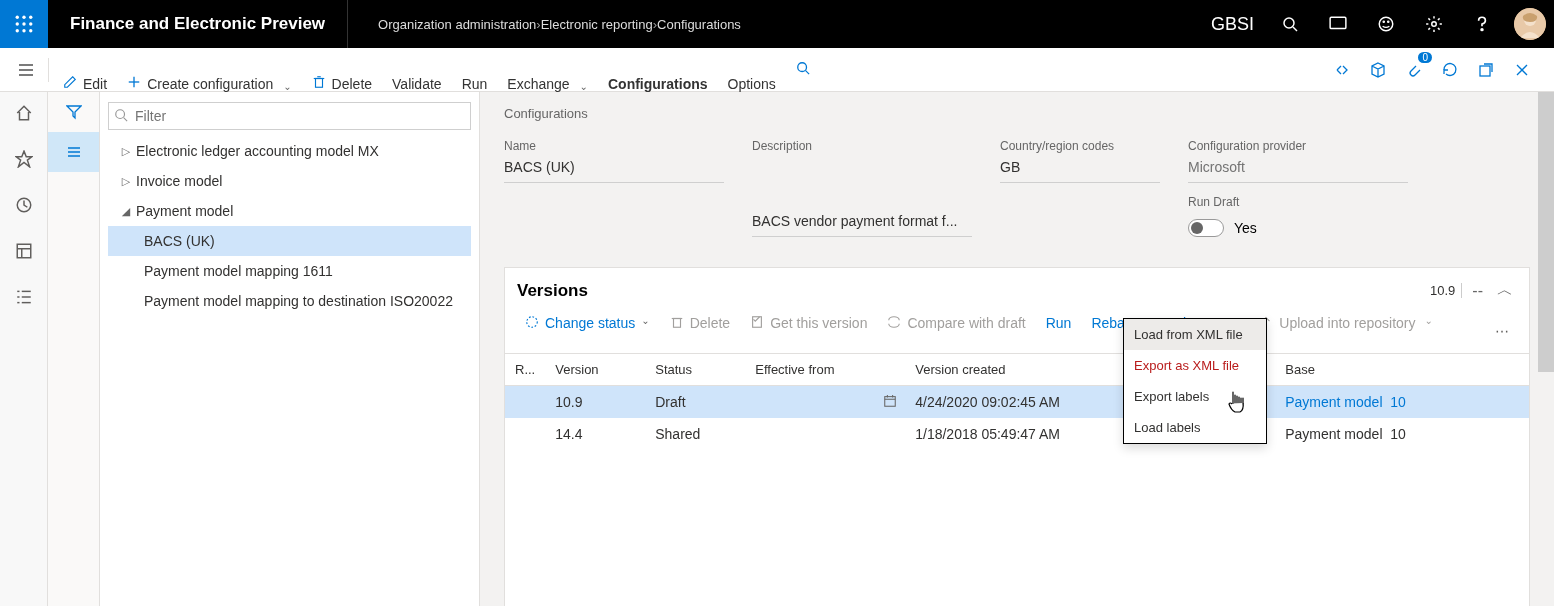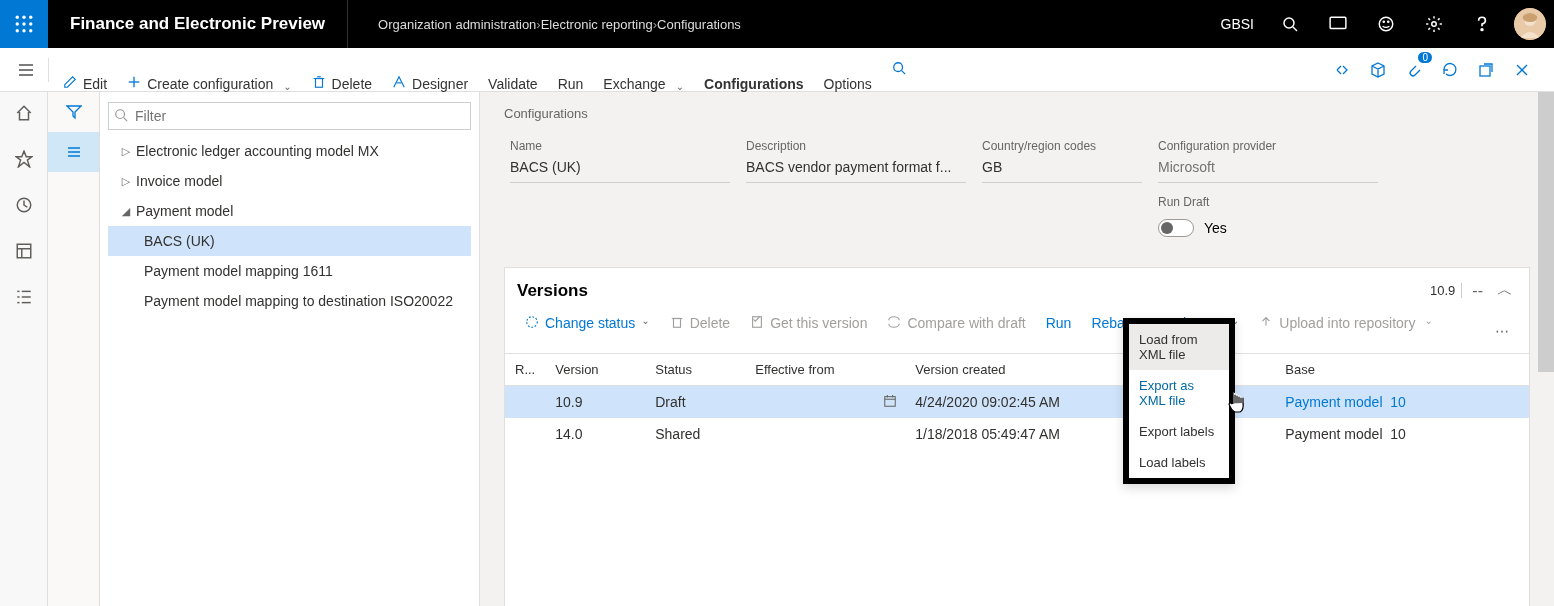--- a/index.html
+++ b/index.html
@@ -7,21 +7,21 @@
 
 
 .topbar { background: #000; color: #fff; height: 48px; display: flex; align-items: center; }
 .waffle { width: 48px; height: 48px; background: #0078d4; display: flex; align-items: center; justify-content: center; }
 .waffle svg { fill: #fff; }
 .app-title { font-size: 17px; font-weight: 600; padding: 0 22px; border-right: 1px solid #333; height: 48px; display: flex; align-items: center; }
 .breadcrumbs { display: flex; align-items: center; padding-left: 30px; font-size: 13px; color: #ddd; }
 .breadcrumbs .chev { color: #999; }
 .topbar-right { margin-left: auto; display: flex; align-items: center; height: 48px; }
 .topbar-right .tb-item { width: 48px; height: 48px; display: flex; align-items: center; justify-content: center; color: #fff; }
-.tb-org { padding: 0 12px; font-size: 14px; }
+.tb-org { padding: 0 12px; font-size: 18px; }
 .avatar { width: 32px; height: 32px; border-radius: 50%; background: #d9b38c; display: flex; align-items: center; justify-content: center; overflow: hidden; margin: 0 8px; }
 
 
 .commandbar { background: #fff; height: 44px; border-bottom: 1px solid #e1dfdd; display: flex; align-items: center; padding: 0 8px; }
 .hamburger { width: 36px; display: flex; align-items: center; justify-content: center; color: #333; }
 .cmd { display: flex; align-items: flex-end; gap: 6px; padding: 0 10px; height: 44px; color: #333; font-size: 14px; cursor: pointer; }
 .cmd .ico { color: #0078d4; }
 .cmd-bold { font-weight: 600; }
 .cmd-search { color: #0078d4; padding: 0 10px; }
 .commandbar-right { margin-left: auto; display: flex; align-items: center; gap: 4px; padding-right: 8px; }
@@ -44,21 +44,21 @@
 .filter-wrap .f-icon { position: absolute; left: 6px; top: 6px; color: #969696; }
 .tree-item { display: flex; align-items: center; height: 30px; font-size: 14px; color: #323130; cursor: pointer; }
 .tree-item .arrow { width: 20px; text-align: center; color: #666; font-size: 11px; }
 .tree-item.selected { background: #cfe4fa; }
 .indent-1 { padding-left: 8px; }
 .indent-2 { padding-left: 36px; }
 
 
 .main { position: absolute; left: 480px; top: 92px; right: 0; height: calc(100% - 92px); padding: 14px 24px; overflow: auto; }
 .page-label { font-size: 13px; color: #666; margin-bottom: 18px; }
-.field-row { display: flex; gap: 16px; margin-bottom: 12px; margin-left: 6px; }
+.field-row { display: flex; gap: 28px; margin-bottom: 12px; }
 .field { display: flex; flex-direction: column; }
 .field-label { font-size: 12px; color: #666; margin-bottom: 6px; }
 .field-value { font-size: 14px; color: #323130; border-bottom: 1px solid #cfcfcf; padding-bottom: 6px; min-height: 24px; }
 .field-value.link { color: #737373; }
 .toggle { display: flex; align-items: center; gap: 10px; margin-top: 4px; }
 .toggle-track { width: 36px; height: 18px; border-radius: 9px; background: #fff; border: 1px solid #999; position: relative; }
 .toggle-thumb { width: 12px; height: 12px; border-radius: 50%; background: #666; position: absolute; top: 2px; left: 2px; }
 
 
 .versions { background: #fff; border: 1px solid #e1dfdd; margin-top: 30px; }
@@ -75,24 +75,24 @@
 .v-more { margin-left: auto; color: #605e5c; padding: 0 8px; }
 
 .v-table { width: 100%; border-collapse: collapse; font-size: 14px; }
 .v-table th { text-align: left; font-weight: 400; padding: 8px 10px; border-top: 1px solid #e1dfdd; border-bottom: 1px solid #e1dfdd; color: #323130; font-size: 13px; }
 .v-table td { padding: 8px 10px; color: #323130; }
 .v-table tr.selected td { background: #cfe4fa; }
 .effective-cell { position: relative; }
 .cal-icon { position: absolute; right: 8px; top: 8px; color: #666; }
 
 
-.dropdown { position: absolute; background: #fff; border: 6px solid #000000; box-shadow: 0 4px 10px rgba(0,0,0,0.15); width: 112px; z-index: 100; }
+.dropdown { position: absolute; background: #fff; border: 1px solid #000000; box-shadow: 0 4px 10px rgba(0,0,0,0.15); width: 144px; z-index: 100; }
 .dropdown .dd-item { padding: 8px 10px; font-size: 13px; color: #323130; cursor: pointer; }
 .dropdown .dd-item.selected { background: #edebe9; }
-.dropdown .dd-item.disabled { color: #0369a1; }
+.dropdown .dd-item.disabled { color: #b91c1c; }
 
 .cursor-img { position: absolute; z-index: 200; pointer-events: none; }
 
 .scrollbar-track { position: absolute; right: 0; top: 92px; width: 16px; height: calc(100% - 92px); background: #f3f2f1; }
 .scrollbar-thumb { background: #cdcdcd; width: 16px; border-radius: 0; }
 </style>
 </head>
 <body>
 
 <div class="topbar">
@@ -186,27 +186,20 @@
     </div>
   <div class="cmd">
       <span class="ico"><svg width="14" height="14" viewBox="0 0 16 16" fill="none" stroke="#0078d4" stroke-width="1.3">
           <rect x="4" y="4" width="8" height="10"></rect>
           <line x1="2" y1="4" x2="14" y2="4"></line>
           <line x1="6" y1="2" x2="10" y2="2"></line>
         </svg></span>
       <span>Delete</span>
     </div>
   <div class="cmd">
-      <span class="ico"><svg width="14" height="14" viewBox="0 0 16 16" fill="none" stroke="#0078d4" stroke-width="1.3">
-          <path d="M2 14 L8 2 L14 14"></path>
-          <line x1="5" y1="9" x2="11" y2="9"></line>
-        </svg></span>
-      <span>Designer</span>
-    </div>
-  <div class="cmd">
       <span>Validate</span>
     </div>
   <div class="cmd">
       <span>Run</span>
     </div>
   <div class="cmd">
       <span>Exchange</span>
       <span style="color:#666;font-size:10px;margin-left:4px;">⌄</span>
     </div>
   <div class="cmd cmd-bold">
@@ -329,21 +322,21 @@
     </div>
 </div>
 
 <div class="main">
   <div class="page-label">Configurations</div>
   <div class="field-row">
     <div class="field" style="width:220px;">
       <div class="field-label">Name</div>
       <div class="field-value">BACS (UK)</div>
     </div>
-    <div class="field" style="width:220px;">
+    <div class="field" style="width:220px;justify-content:space-between;">
       <div class="field-label">Description</div>
       <div class="field-value">BACS vendor payment format f...</div>
     </div>
     <div class="field" style="width:160px;">
       <div class="field-label">Country/region codes</div>
       <div class="field-value">GB</div>
     </div>
     <div class="field" style="width:220px;">
       <div class="field-label">Configuration provider</div>
       <div class="field-value link">Microsoft</div>
@@ -435,21 +428,21 @@
                   <line x1="5" y1="1" x2="5" y2="4"></line>
                   <line x1="11" y1="1" x2="11" y2="4"></line>
                 </svg></span>
             </td>
           <td>4/24/2020 09:02:45 AM</td>
           <td></td>
           <td><span class="link" style="color:#0078d4;">Payment model</span>&nbsp;&nbsp;<span style="color:#0078d4;">10</span></td>
         </tr>
         <tr>
           <td></td>
-          <td>14.0</td>
+          <td>14.4</td>
           <td>Shared</td>
           <td></td>
           <td>1/18/2018 05:49:47 AM</td>
           <td></td>
           <td><span>Payment model</span>&nbsp;&nbsp;<span>10</span></td>
         </tr>
       </tbody>
     </table>
     <div style="height:160px;"></div>
   </div>

